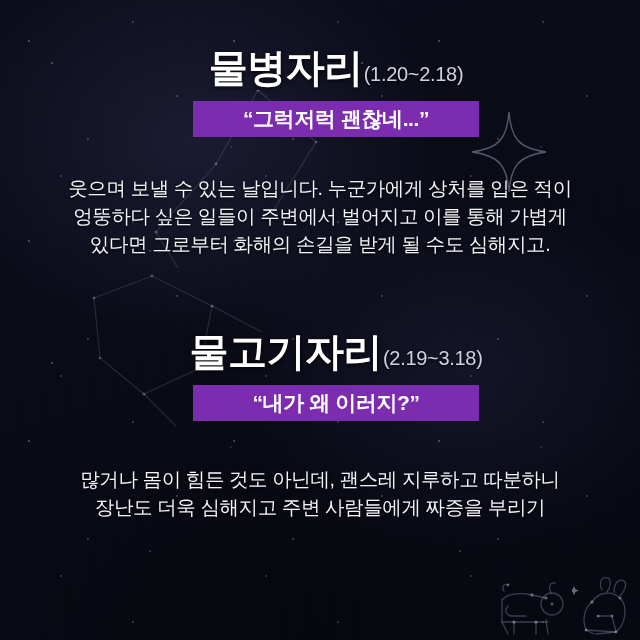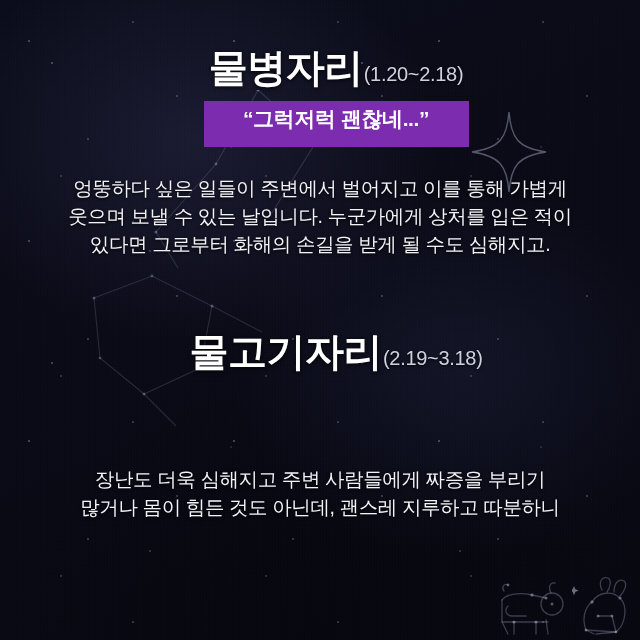--- a/index.html
+++ b/index.html
@@ -117,23 +117,23 @@
     font-size: 20px;
     font-weight: normal;
     color: #cfd2de;
     letter-spacing: -0.3px;
     margin-left: 1px;
     text-shadow: 0 1px 3px rgba(0,0,0,0.9);
   }
 
   .quote-badge {
     display: block;
-    width: 265px;
+    width: 286px;
     margin: 14px auto 0 auto;
-    padding: 5px 0 15px 0;
+    padding: 5px 0 5px 0;
     background-color: #7c2caf;
     color: #ffffff;
     font-size: 21px;
     font-weight: bold;
     letter-spacing: -0.4px;
     line-height: 1.25;
     white-space: nowrap;
   }
 
   .body-text {
@@ -239,30 +239,31 @@
   <div class="content">
 
     <div class="sign-block sign-aquarius">
       <div class="heading">
         <span class="sign-name">물병자리</span><span class="sign-dates">(1.20~2.18)</span>
       </div>
       <div class="quote-badge">“그럭저럭 괜찮네...”</div>
     </div>
 
     <div class="body-text body-aquarius">
+      <span class="line">웃으며 보낼 수 있는 날입니다. 누군가에게 상처를 입은 적이</span>
       <span class="line">엉뚱하다 싶은 일들이 주변에서 벌어지고 이를 통해 가볍게</span>
-      <span class="line">웃으며 보낼 수 있는 날입니다. 누군가에게 상처를 입은 적이</span>
       <span class="line">있다면 그로부터 화해의 손길을 받게 될 수도 심해지고.</span>
     </div>
 
     <div class="sign-block sign-pisces">
       <div class="heading">
         <span class="sign-name">물고기자리</span><span class="sign-dates">(2.19~3.18)</span>
       </div>
+      <div class="quote-badge">“내가 왜 이러지?”</div>
     </div>
 
     <div class="body-text body-pisces">
+      <span class="line">많거나 몸이 힘든 것도 아닌데, 괜스레 지루하고 따분하니</span>
       <span class="line">장난도 더욱 심해지고 주변 사람들에게 짜증을 부리기</span>
-      <span class="line">많거나 몸이 힘든 것도 아닌데, 괜스레 지루하고 따분하니</span>
     </div>
 
   </div>
 </div>
 
 </body></html>

